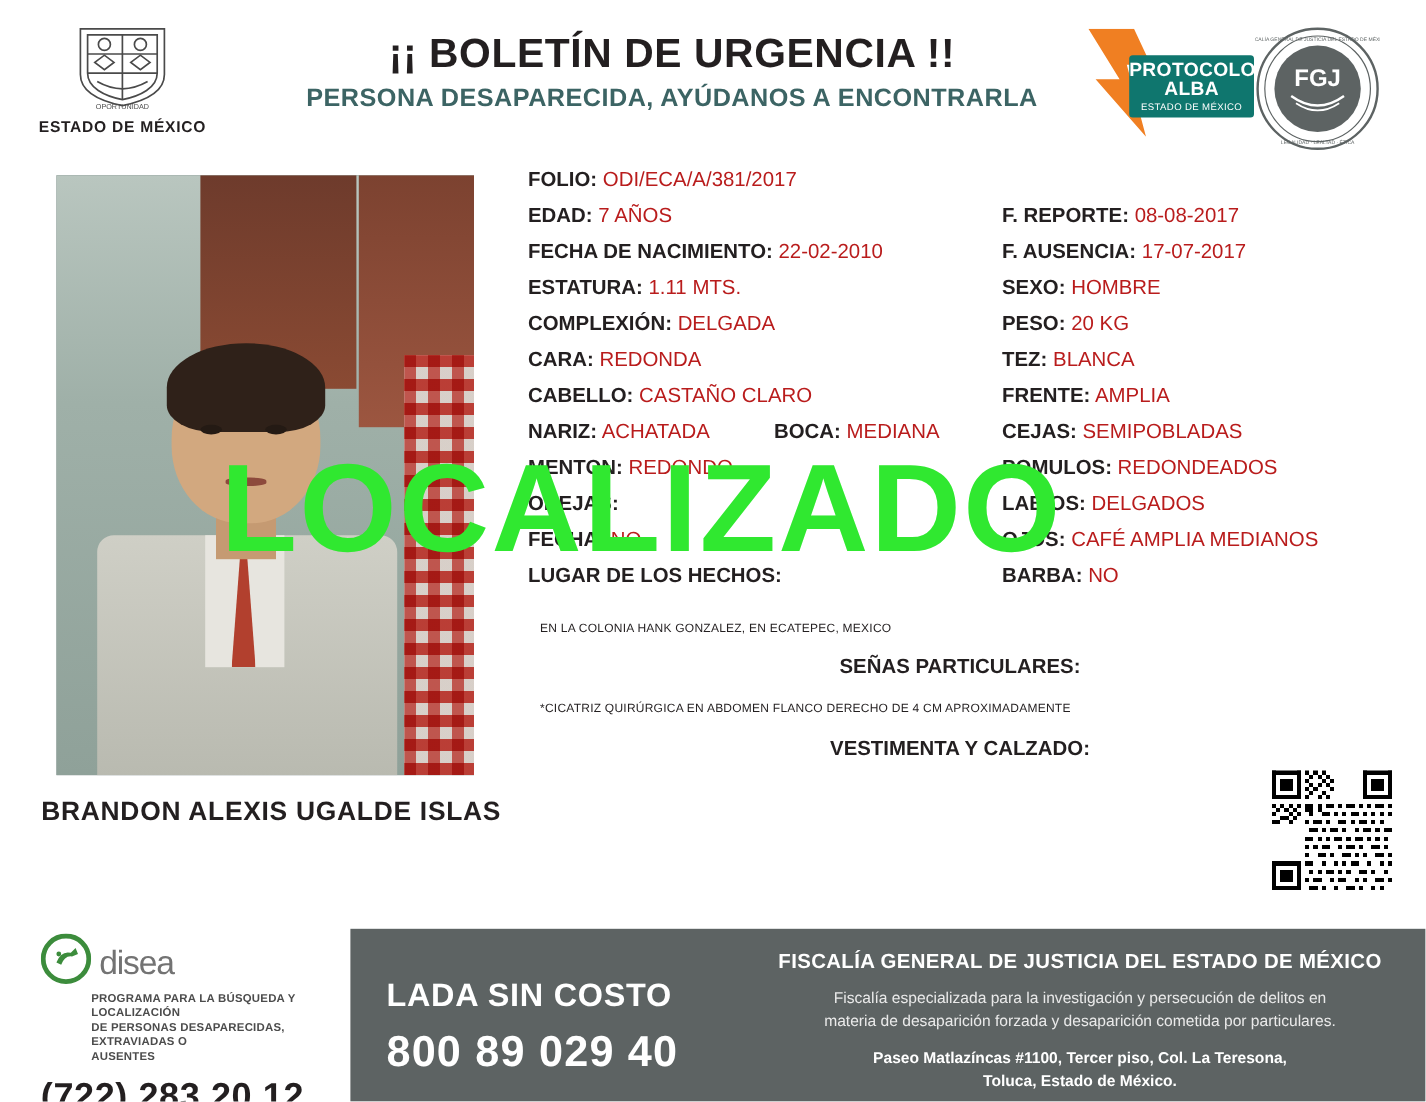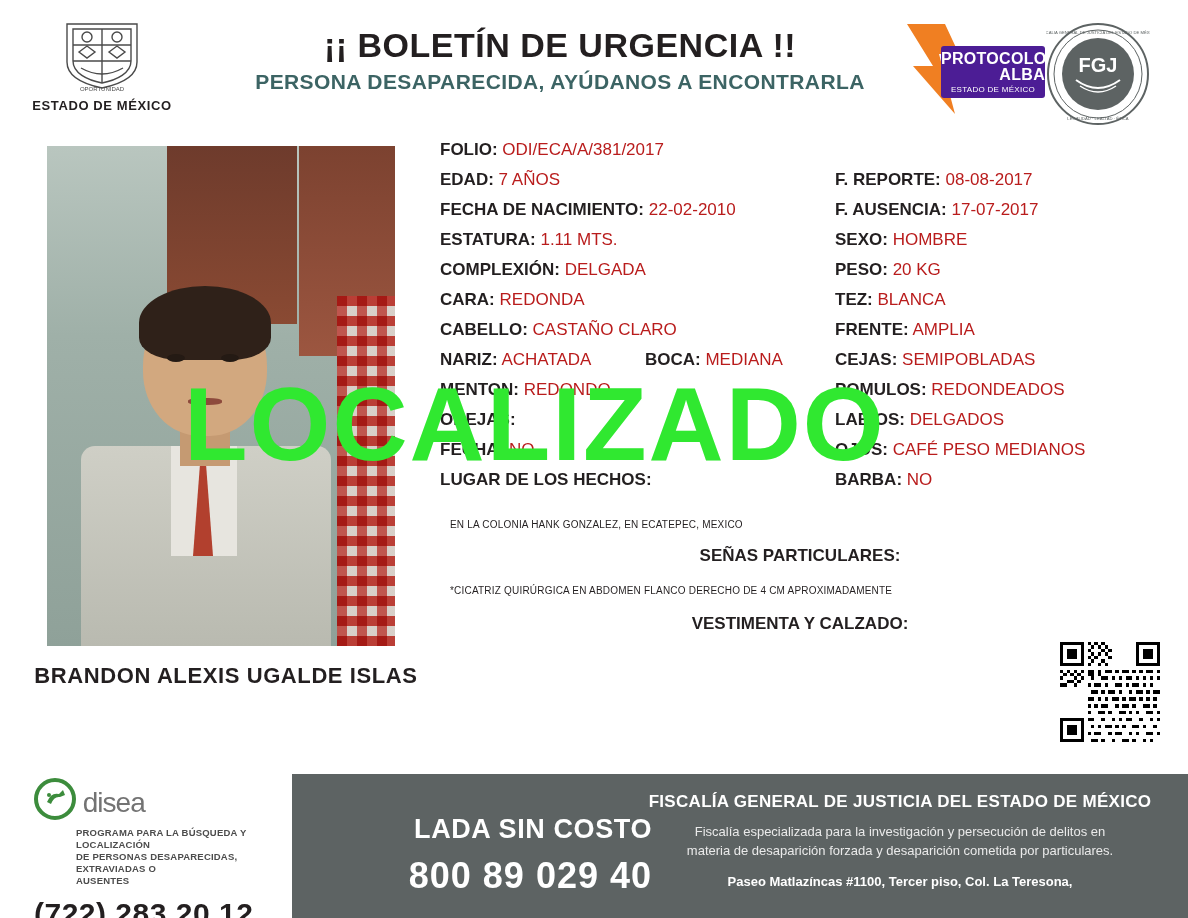--- a/index.html
+++ b/index.html
@@ -29,25 +29,25 @@
   }
   .title-sub{
     font-size:21px;font-weight:bold;color:#3c6464;letter-spacing:.4px;margin-top:6px;
   }
 
   .alba{position:absolute;left:905px;top:20px;width:140px;height:96px;}
   .alba-arrow{
     position:absolute;left:0;top:4px;width:52px;height:86px;
   }
   .alba-badge{
-    position:absolute;left:36px;top:26px;width:104px;height:52px;background:#4c1d95;
+    position:absolute;left:36px;top:26px;width:104px;height:52px;background:#0f766e;
     border-radius:3px;color:#fff;text-align:center;
   }
   .alba-badge .l1{font-size:16px;font-weight:bold;letter-spacing:.3px;line-height:17px;margin-top:4px;}
-  .alba-badge .l2{font-size:16px;font-weight:bold;letter-spacing:.3px;line-height:16px;text-align:right;}
+  .alba-badge .l2{font-size:16px;font-weight:bold;letter-spacing:.3px;line-height:16px;}
   .alba-badge .l3{font-size:8px;letter-spacing:.3px;margin-top:2px;}
 
   .fgj{position:absolute;left:1046px;top:22px;width:104px;height:104px;}
 
   
   .photo{
     position:absolute;left:47px;top:146px;width:348px;height:500px;
     background:#7d8e8a;overflow:hidden;
   }
   .photo .bg-wall{position:absolute;left:0;top:0;width:348px;height:500px;
@@ -109,21 +109,21 @@
 
   
   .footer{position:absolute;left:0;top:770px;width:1188px;height:148px;}
   .odisea{position:absolute;left:34px;top:8px;width:258px;}
   .odisea-word{font-size:28px;font-weight:normal;color:#737373;letter-spacing:-1px;line-height:44px;}
   .odisea-word .dot{color:#3c8c3c;}
   .odisea-sub{font-size:9.5px;font-weight:bold;color:#4c4c4c;line-height:12px;letter-spacing:.2px;margin-top:2px;margin-left:42px;}
   .odisea-phone{font-size:30px;font-weight:bold;color:#231f20;margin-top:10px;letter-spacing:.5px;}
 
   .grayband{position:absolute;left:292px;top:4px;width:896px;height:144px;background:#5d6363;}
-  .lada{position:absolute;left:30px;top:40px;width:330px;color:#fff;text-align:right;}
+  .lada{position:absolute;left:30px;top:40px;width:330px;color:#fff;text-align:left;}
   .lada .l1{font-size:27px;font-weight:bold;letter-spacing:.6px;}
   .lada .l2{font-size:36px;font-weight:bold;letter-spacing:1px;margin-top:10px;}
 
   .fiscalia{position:absolute;left:330px;top:18px;width:556px;color:#fff;text-align:center;}
   .fiscalia .t1{font-size:17px;font-weight:bold;letter-spacing:.3px;}
   .fiscalia .t2{font-size:13px;line-height:19px;margin-top:10px;color:#eaeaea;}
   .fiscalia .t3{font-size:13px;font-weight:bold;line-height:19px;margin-top:12px;}
 </style>
 </head>
 <body>
@@ -315,21 +315,21 @@
       </div>
     </div>
 
     <div class="row">
       <div class="f colL">
         <span class="lbl">FECHA:</span>
         <span class="val">NO</span>
       </div>
       <div class="f colR">
         <span class="lbl">OJOS:</span>
-        <span class="val">CAFÉ PESO MEDIANOS</span>
+        <span class="val">CAFÉ AMPLIA MEDIANOS</span>
       </div>
     </div>
 
     <div class="row">
       <div class="f colL">
         <span class="lbl">LUGAR DE LOS HECHOS:</span>
       </div>
       <div class="f colR">
         <span class="lbl">BARBA:</span>
         <span class="val">NO</span>
@@ -511,20 +511,21 @@
         <div class="l2">800 89 029 40</div>
       </div>
       <div class="fiscalia">
         <div class="t1">FISCALÍA GENERAL DE JUSTICIA DEL ESTADO DE MÉXICO</div>
         <div class="t2">
           <div>Fiscalía especializada para la investigación y persecución de delitos en</div>
           <div>materia de desaparición forzada y desaparición cometida por particulares.</div>
         </div>
         <div class="t3">
           <div>Paseo Matlazíncas #1100, Tercer piso, Col. La Teresona,</div>
+          <div>Toluca, Estado de México.</div>
         </div>
       </div>
     </div>
 
     <div class="odisea">
       <div class="odisea-word">
         <span class="dot">
           <svg width="42" height="42" viewBox="0 0 42 42" style="vertical-align:-8px;">
             <circle cx="21" cy="21" r="19" fill="none" stroke="#3c8c3c" stroke-width="4"></circle>
             <path d="M13 24 q4 -10 12 -8 l4 -4 2 5 -5 2 q-6 -1 -9 7 z" fill="#3c8c3c"></path>

